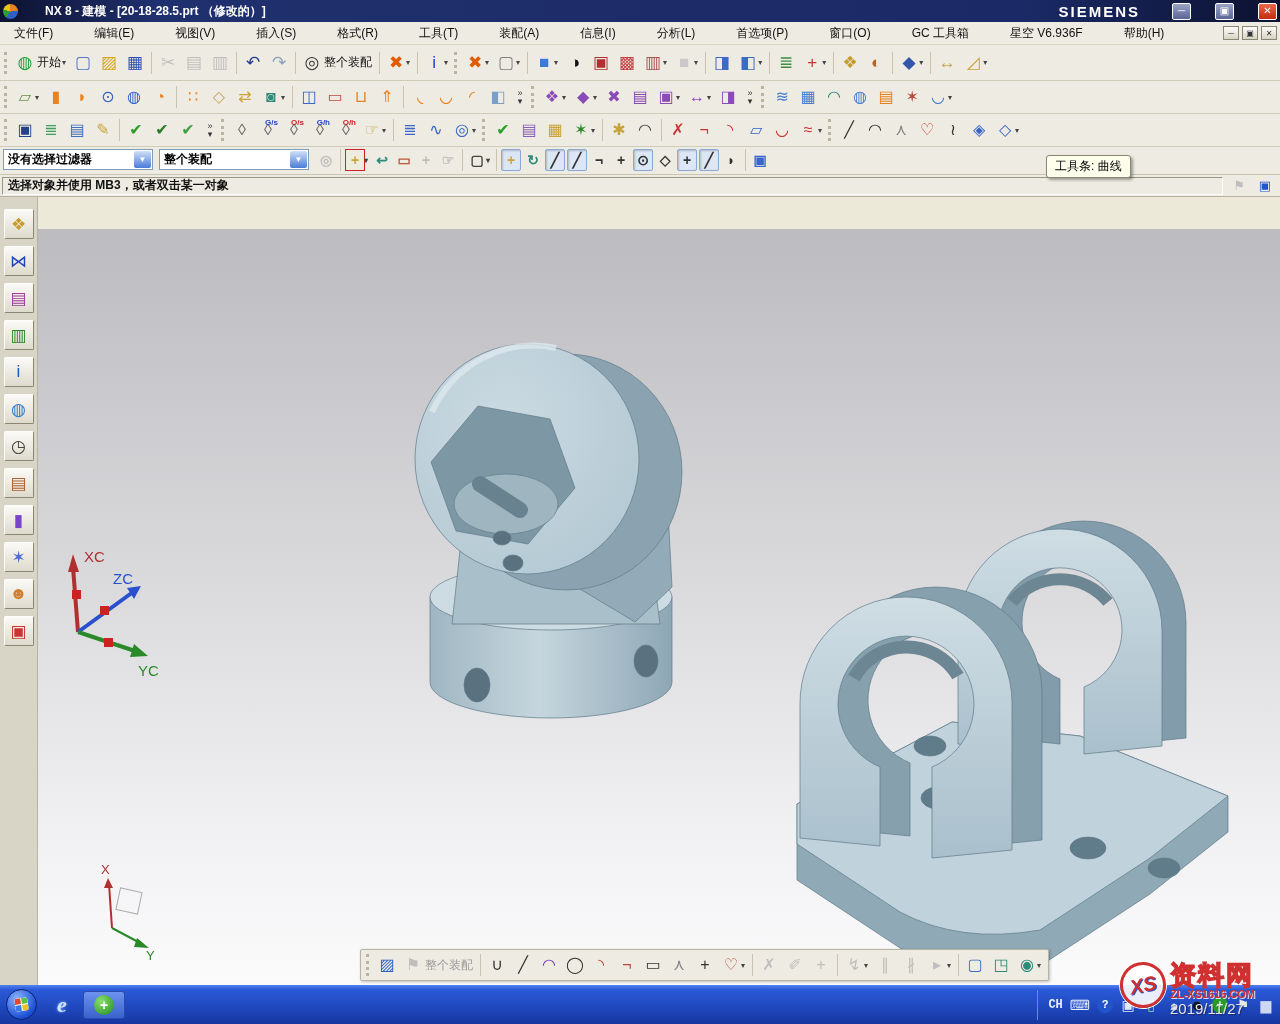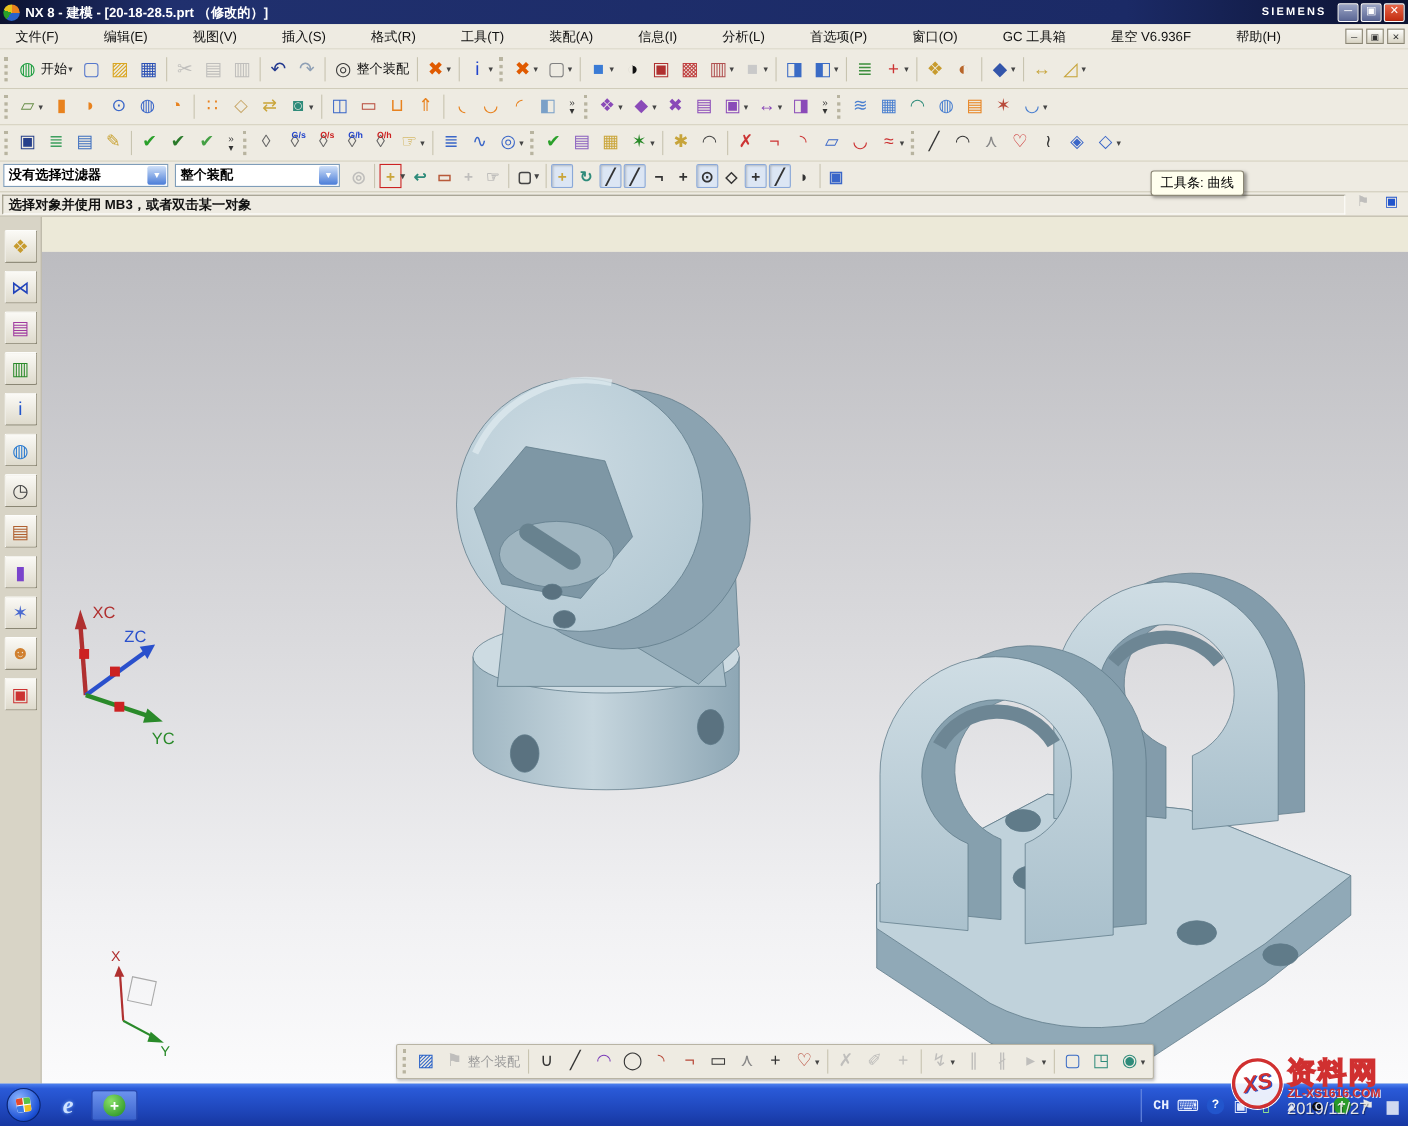--- a/index.html
+++ b/index.html
@@ -1,21 +1,21 @@
 <!DOCTYPE html>
 <html><head>
 <meta charset="utf-8">
 <style>
   *{margin:0;padding:0;box-sizing:border-box;}
   html,body{width:1280px;height:1024px;overflow:hidden;font-family:"Liberation Sans",sans-serif;font-size:12px;background:#ece9d8;}
   
-  #titlebar{height:22px;background:linear-gradient(90deg,#0c1230,#20306e 12%,#1b2a66 80%,#0c1230);display:flex;align-items:center;color:#fff;padding:0 3px;}
+  #titlebar{height:22px;background:linear-gradient(90deg,#0c1230,#20306e 12%,#1b2a66 80%,#0c1230);display:flex;align-items:center;color:#fff;padding:0 3px;gap:22px;}
   .appicon{width:15px;height:15px;border-radius:50%;background:conic-gradient(#e8821e 0 25%,#2a62c8 25% 60%,#2aa02a 60% 80%,#e8c21e 80%);margin-right:5px;flex:0 0 auto;}
   #titlebar .ttl{font-weight:bold;flex:1;white-space:nowrap;overflow:hidden;}
-  #titlebar .brand{font-weight:bold;letter-spacing:2px;margin-right:8px;font-size:10px;}
+  #titlebar .brand{font-weight:bold;letter-spacing:2px;margin-right:8px;font-size:15px;}
   .winbtn{width:19px;height:17px;margin-left:2px;border:1px solid #fff;border-radius:2px;background:linear-gradient(180deg,#9aa4c4,#5a6694);display:flex;align-items:center;justify-content:center;color:#fff;font-size:10px;line-height:1;}
   .winbtn.close{background:linear-gradient(180deg,#e8684a,#c22c10);}
   
   #menubar{height:23px;background:#eeebe2;border-bottom:1px solid #d8d4c4;display:flex;align-items:center;padding-left:6px;}
   .mi{padding:3px 8px;color:#111;white-space:nowrap;}
   #menubar .mspace{flex:1;}
   .mwinbtn{width:16px;height:14px;border:1px solid #8a8674;background:linear-gradient(180deg,#fdfdfb,#d8d4c4);margin-right:3px;display:flex;align-items:center;justify-content:center;font-size:8px;color:#333;}
   
   .toolrow{background:#eeebe2;border-bottom:1px solid #d0ccba;display:flex;align-items:center;padding:1px 2px;}
   #row1{height:36px;}#row2{height:33px;}#row3{height:33px;}
@@ -34,21 +34,21 @@
   .ovf{display:flex;flex-direction:column;align-items:center;justify-content:center;width:14px;height:26px;color:#333;font-size:9px;line-height:8px;margin:0 2px;}
   .badge{border-radius:50%;padding:0 3px;font-weight:bold;}
   
   #filterbar{height:28px;background:#eeebe2;border-bottom:1px solid #c8c4b0;display:flex;align-items:flex-start;padding:2px 3px;font-weight:bold;}
   .xpsel{height:21px;background:#fff;border:1px solid #7f9db9;display:flex;align-items:center;margin-right:6px;}
   .xpsel .selval{flex:1;padding:0 4px;white-space:nowrap;overflow:hidden;}
   .xpsel .selbtn{width:17px;height:17px;margin:1px;border-radius:2px;background:linear-gradient(180deg,#cfe0f8,#4a7cd8);color:#fff;font-size:8px;display:flex;align-items:center;justify-content:center;}
   #filterbar .tb{padding:1px;}
   #filterbar .tb .ic{font-size:14px;min-width:16px;}
   
-  #statusbar{height:22px;background:#eeebe2;display:flex;align-items:flex-end;padding:1px 2px;border-bottom:1px solid #b8b4a4;}
+  #statusbar{height:22px;background:#eeebe2;display:flex;align-items:center;padding:1px 2px;border-bottom:1px solid #b8b4a4;}
   #statusbar .sunk{flex:1;height:18px;border:1px solid;border-color:#9a9684 #fdfdfb #fdfdfb #9a9684;display:flex;align-items:center;padding:0 5px;font-weight:bold;color:#111;}
   #statusbar .tb .ic{font-size:13px;}
   
   #main{height:788px;display:flex;position:relative;}
   #resourcebar{width:38px;background:#d8d4c6;border-right:1px solid #b8b4a4;display:flex;flex-direction:column;align-items:center;padding-top:12px;gap:7px;}
   .rbtn{width:30px;height:30px;border:1px solid;border-color:#fdfdfb #8a8674 #8a8674 #fdfdfb;background:linear-gradient(180deg,#fbfaf6,#dedacc);display:flex;align-items:center;justify-content:center;font-size:17px;border-radius:2px;}
   #viewport{flex:1;position:relative;background:linear-gradient(180deg,#bcbcc0 0%,#d9d9dc 45%,#f1f1f3 80%,#fbfbfc 100%);overflow:hidden;margin-top:32px;}
   #vpsvg{position:absolute;left:0;top:0;}
   
   #tooltip{position:absolute;left:1046px;top:155px;z-index:40;background:#ffffee;border:1px solid #8a8674;border-radius:3px;padding:2px 8px;box-shadow:2px 2px 3px rgba(0,0,0,.35);white-space:nowrap;}

